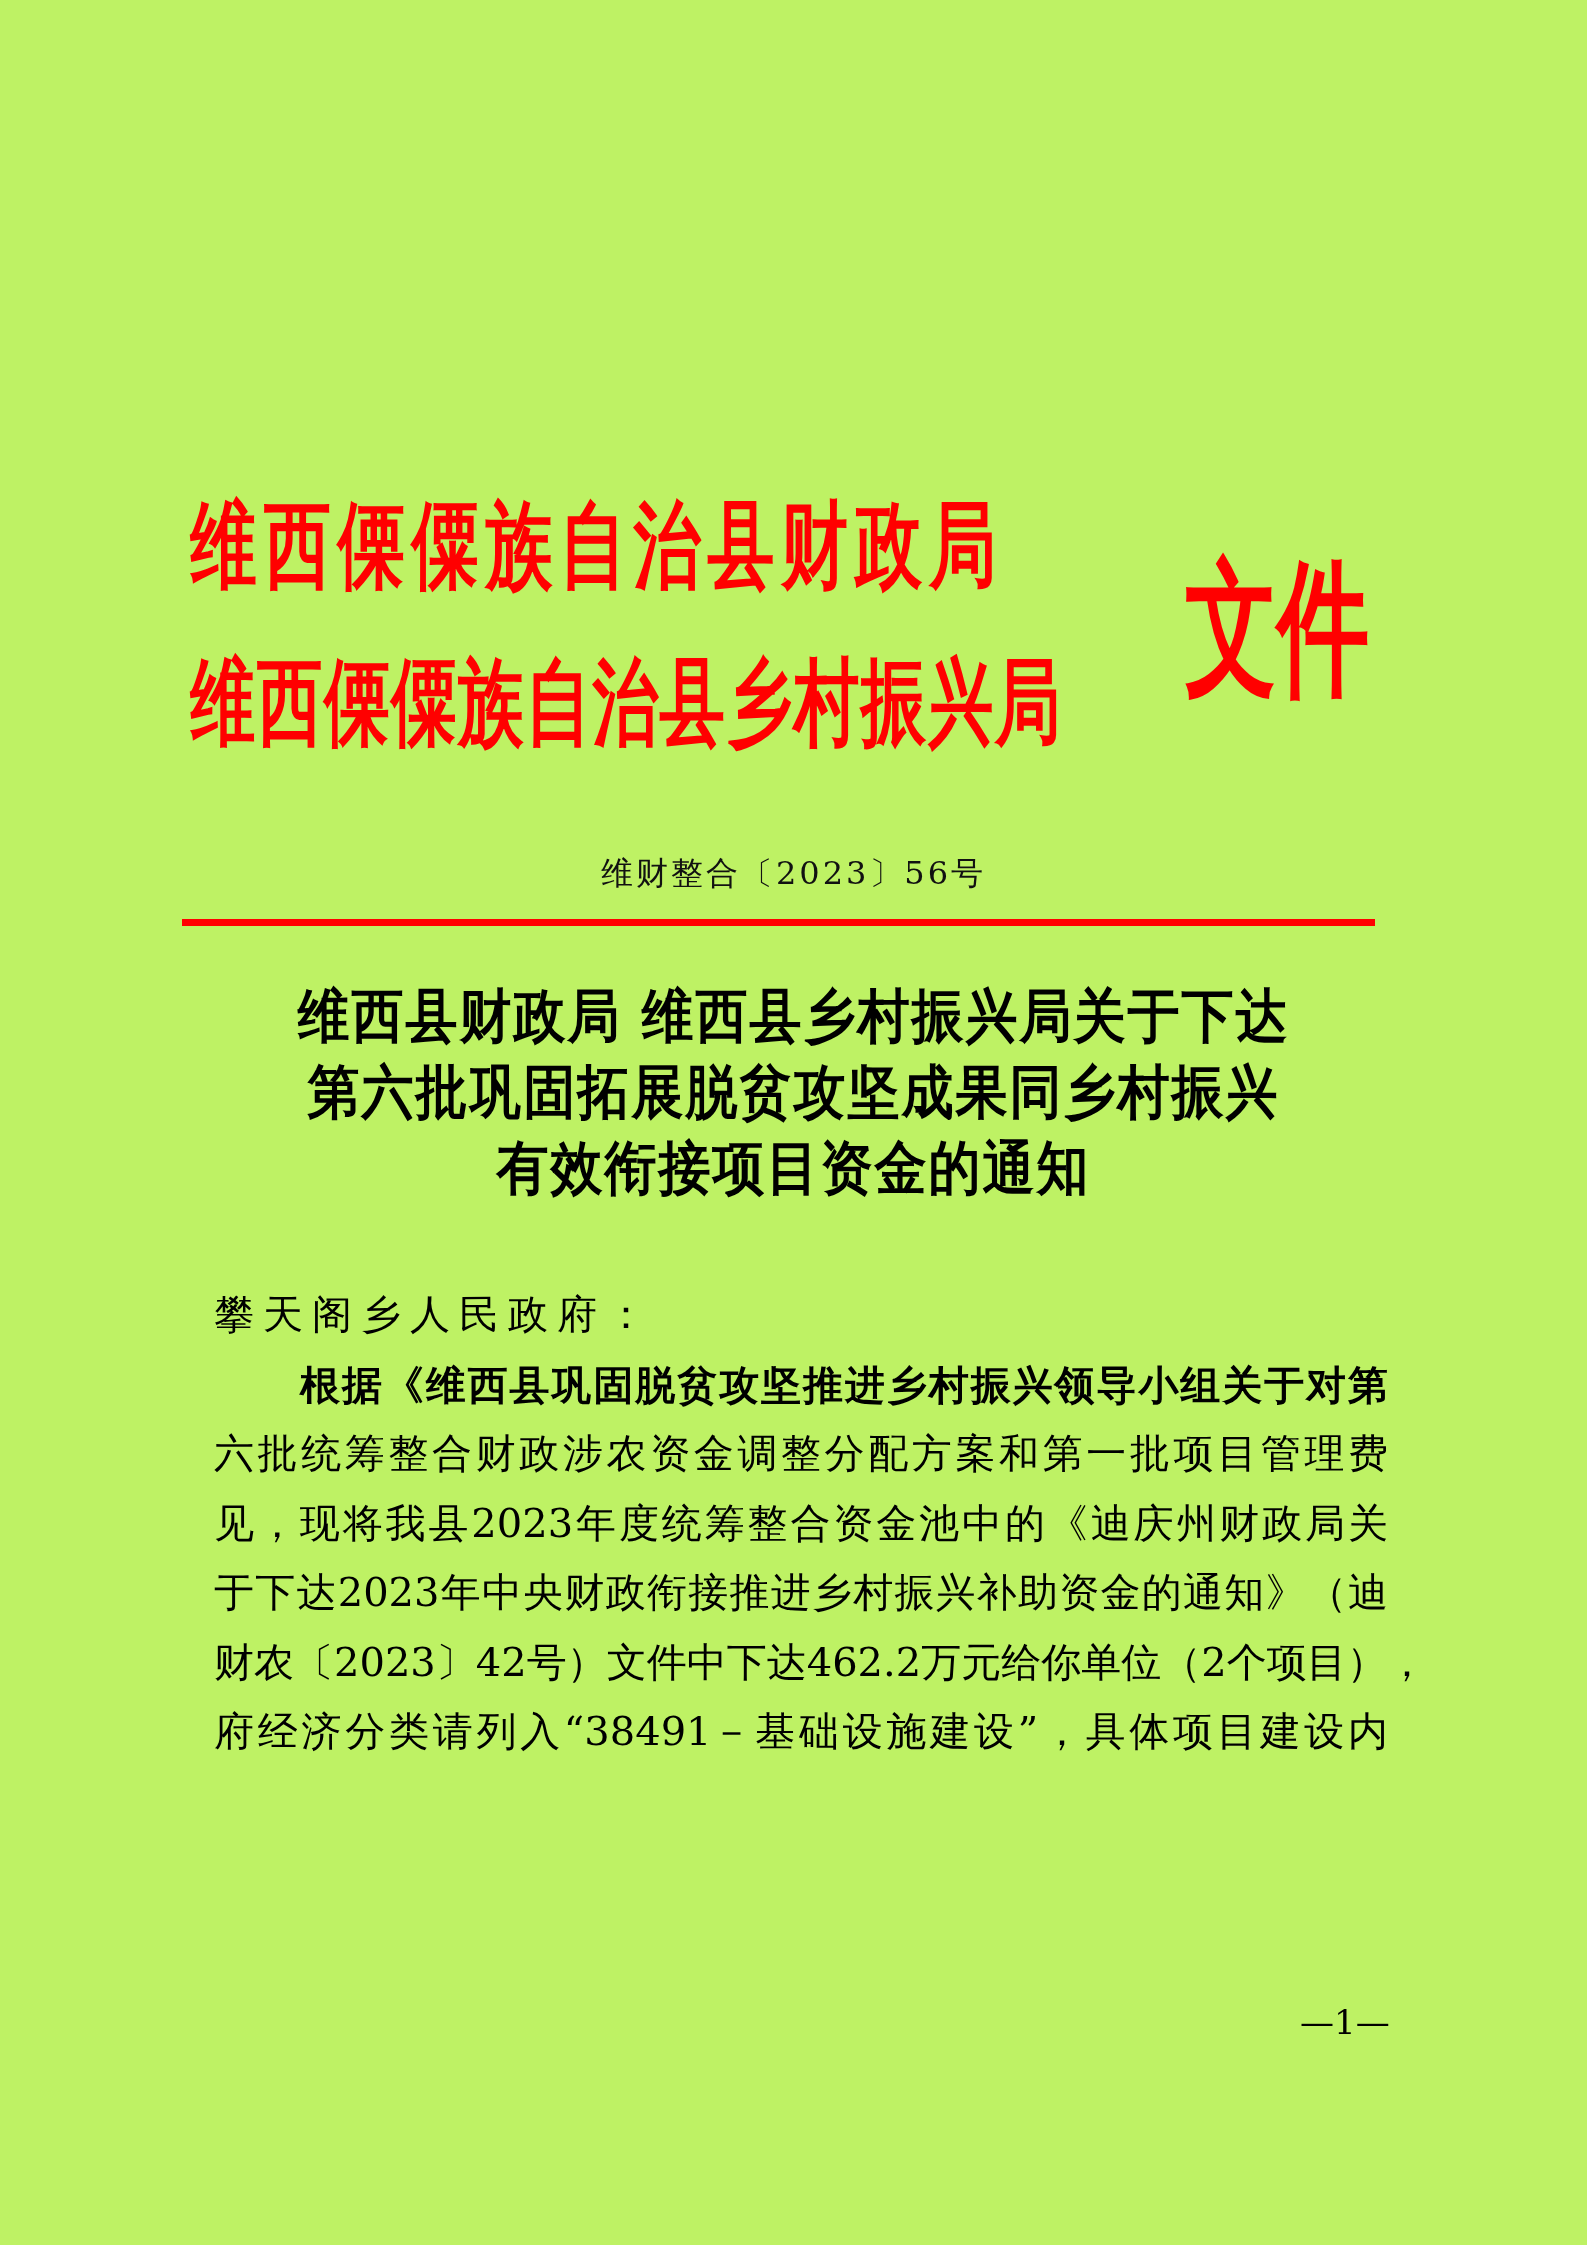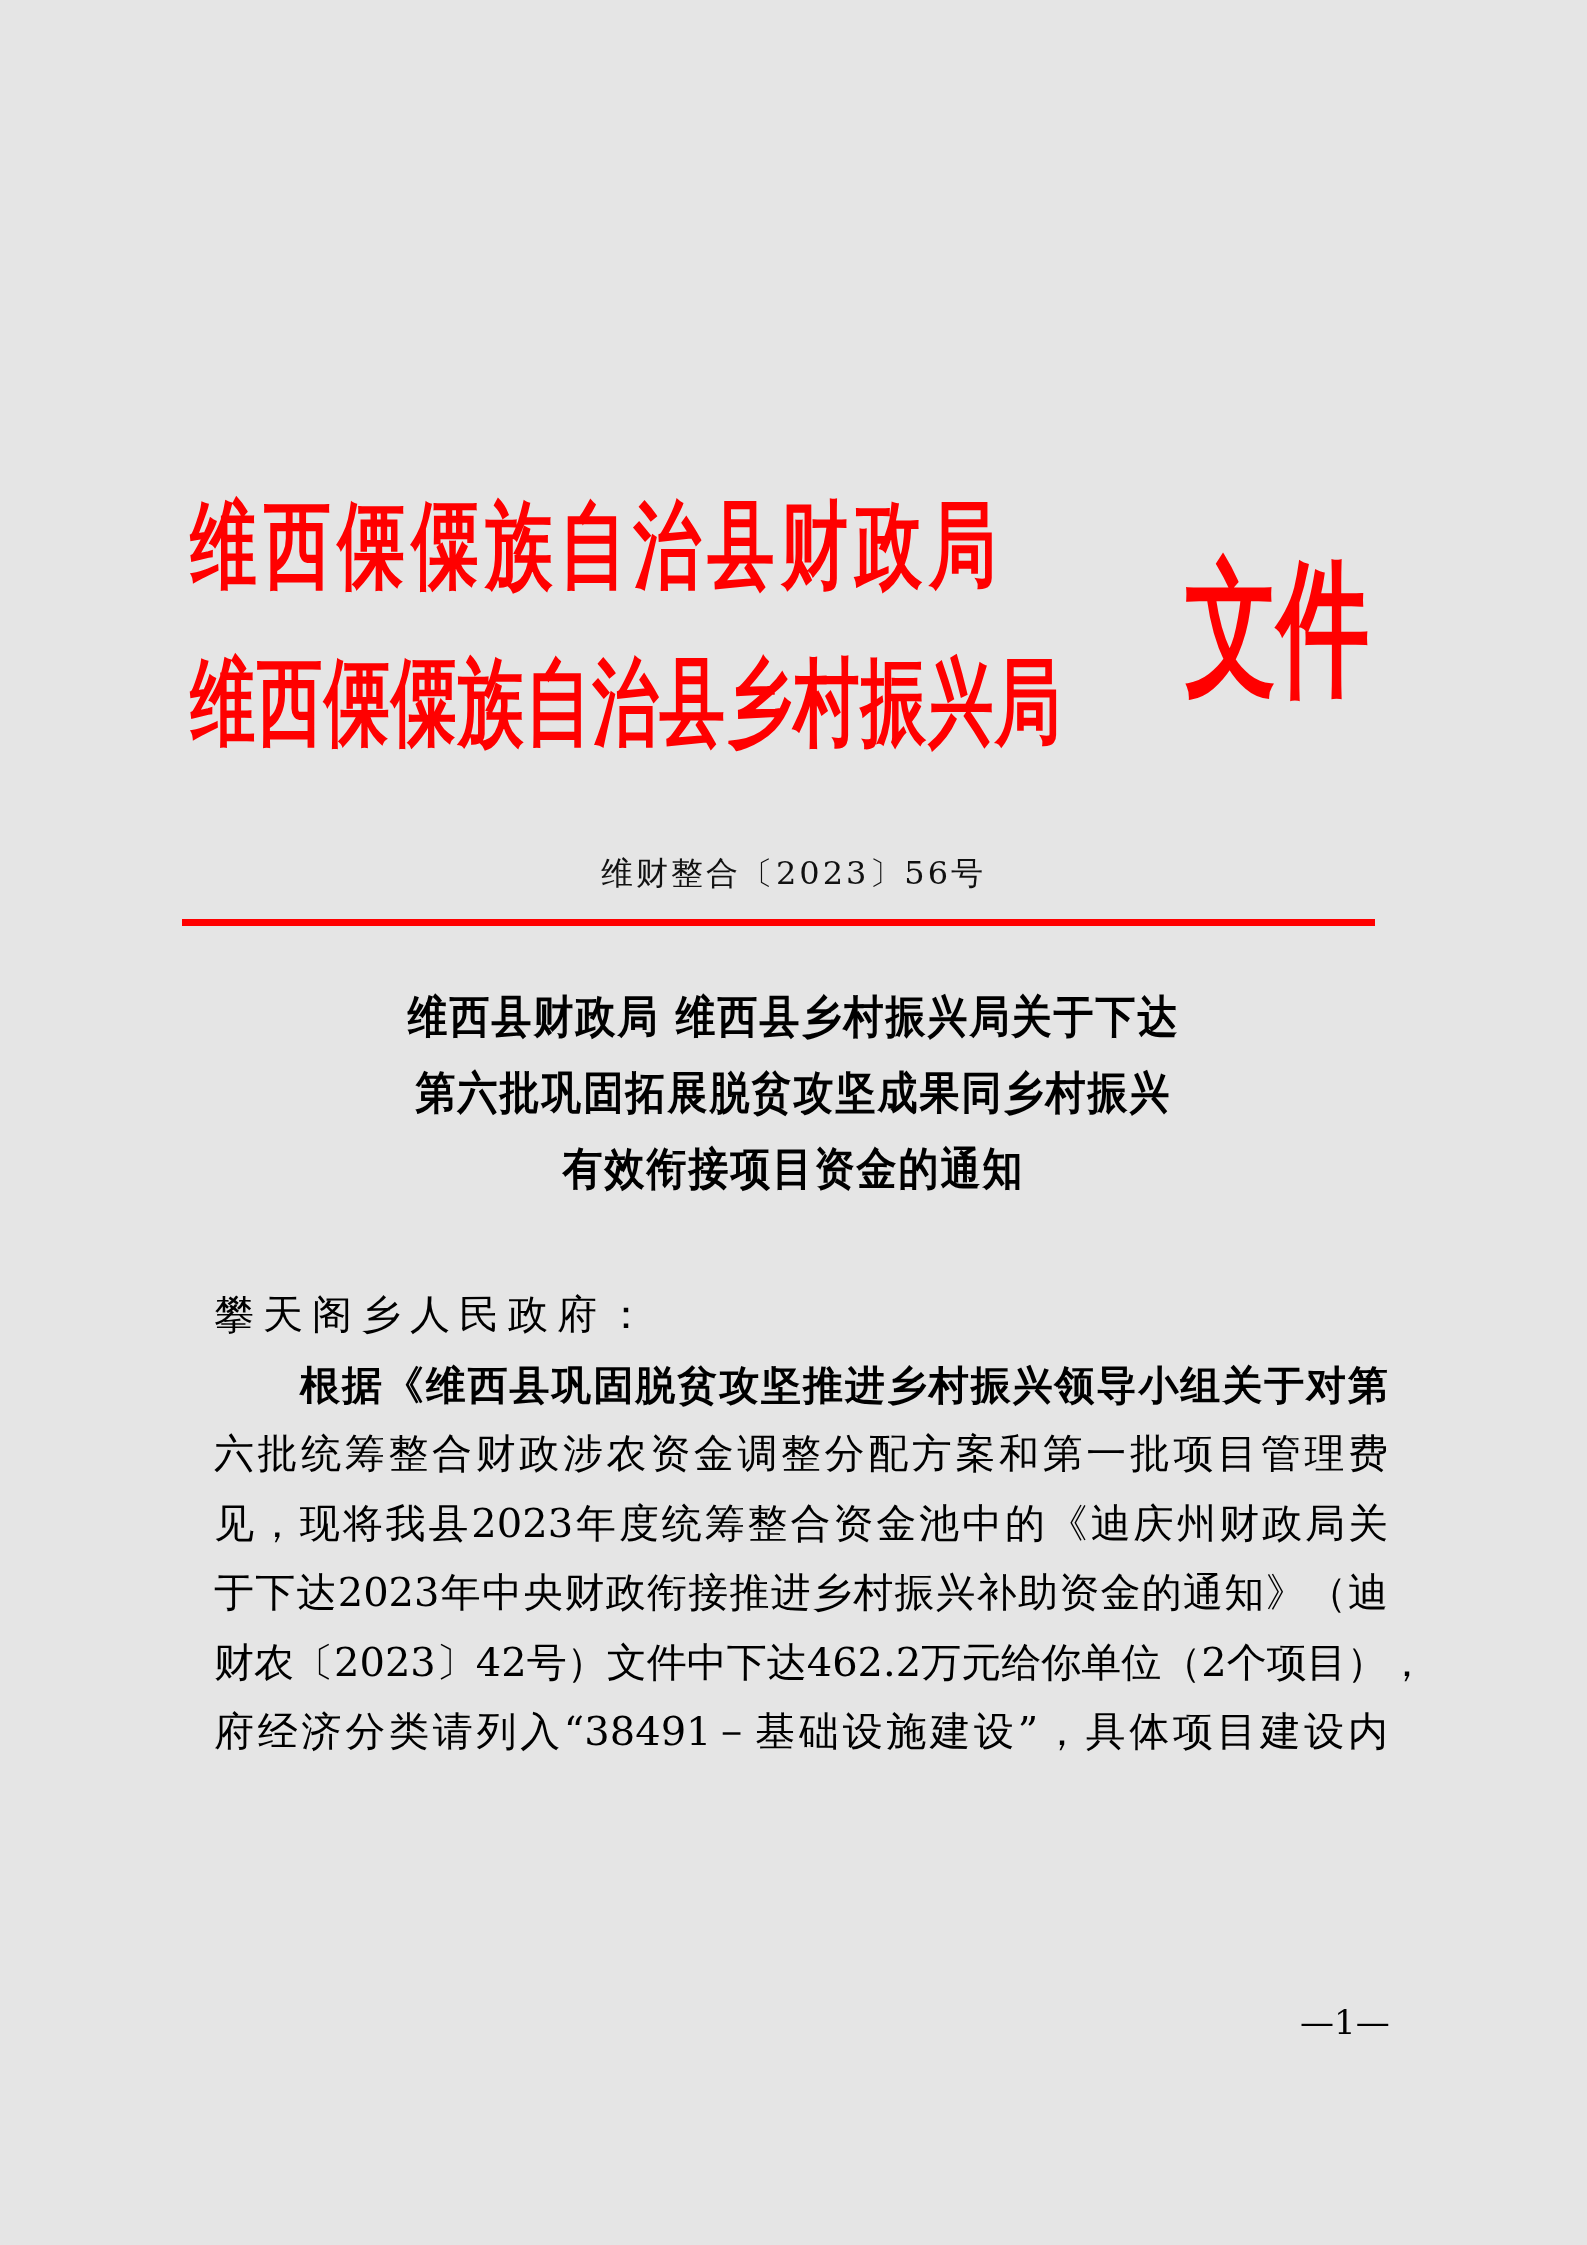--- a/index.html
+++ b/index.html
@@ -13,21 +13,21 @@
     position: relative;
     overflow: hidden;
     font-family: "DejaVu Serif", "Liberation Serif", serif;
     color: #000000;
   }
   .page {
     position: absolute;
     left: 0; top: 0;
     width: 1587px;
     height: 2245px;
-    background: #e5e5e5;
+    background: #bef264;
   }
   
   .header-block {
     position: absolute;
     left: 0; top: 0;
     width: 1587px;
     height: 800px;
   }
   .issuer-line {
     position: absolute;
@@ -90,21 +90,21 @@
   }
   
   .doc-title {
     position: absolute;
     left: 0;
     width: 1587px;
     top: 978px;
     text-align: center;
     font-family: "DejaVu Serif", "Liberation Serif", serif;
     font-weight: bold;
-    font-size: 40px;
+    font-size: 52px;
     line-height: 76px;
     color: #000000;
   }
   .doc-title .tline {
     display: block;
     white-space: nowrap;
     transform: scaleY(1.12);
   }
   .doc-title .tline.t1 { letter-spacing: 2px; }
   .doc-title .tline.t2 { letter-spacing: 2px; }

